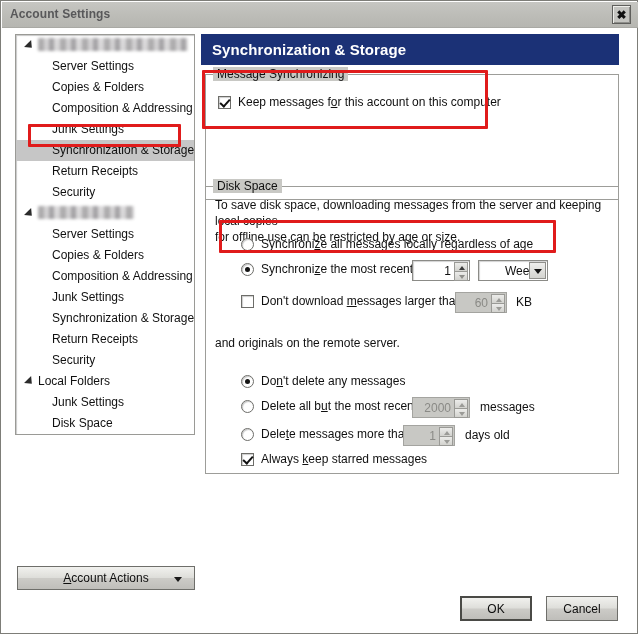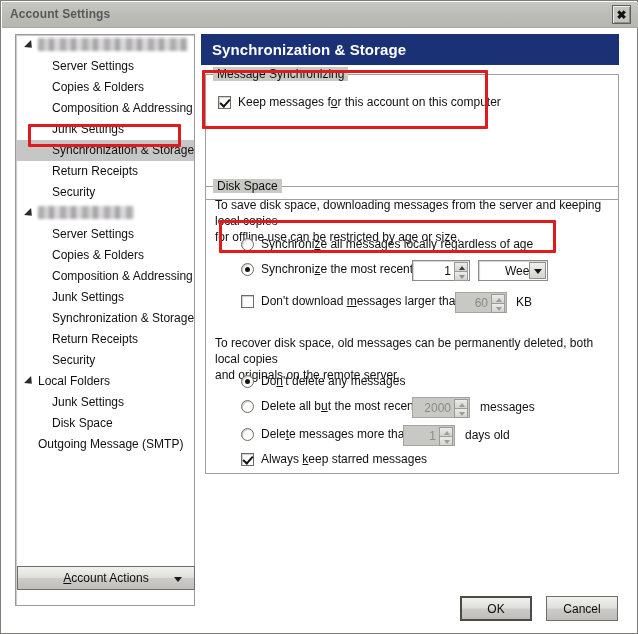--- a/index.html
+++ b/index.html
@@ -60,21 +60,21 @@
     font-weight: bold;
     color: #111;
     line-height: 1;
     cursor: default;
   }
 
   
   .tree-panel {
     position: absolute;
     left: 14px; top: 33px;
-    width: 180px; height: 572px;
+    width: 180px; height: 401px;
     background: #ffffff;
     box-sizing: border-box;
     border: 1px solid #9a9a96;
     box-shadow: inset 1px 1px 1px rgba(0,0,0,0.22);
     overflow: hidden;
   }
   .tree-row {
     position: relative;
     height: 21px;
     line-height: 21px;
@@ -460,21 +460,20 @@
         <div class="spinner disabled" style="position:absolute; left:249px; top:105px; width:52px;">
           <span class="sp-val">60</span>
           <span class="sp-btns">
             <span class="sp-up"></span>
             <span class="sp-dn"></span>
           </span>
         </div>
         <div class="row-text" style="position:absolute; left:310px; top:107px;">KB</div>
 
         <div class="row-text" style="position:absolute; left:9px; top:148px; width:400px;">
-          <div>To recover disk space, old messages can be permanently deleted, both local copies</div>
           <div>and originals on the remote server.</div>
         </div>
 
         <div class="opt-row" style="left:35px; top:187px;">
           <span class="radio selected"></span>
           <span>Do<span class="u">n</span>'t delete any messages</span>
         </div>
 
         <div class="opt-row" style="left:35px; top:212px;">
           <span class="radio"></span>

